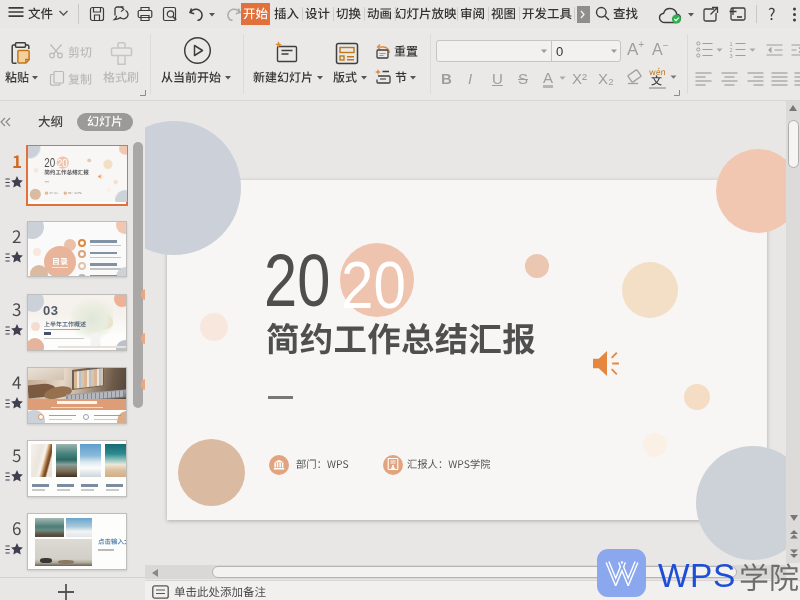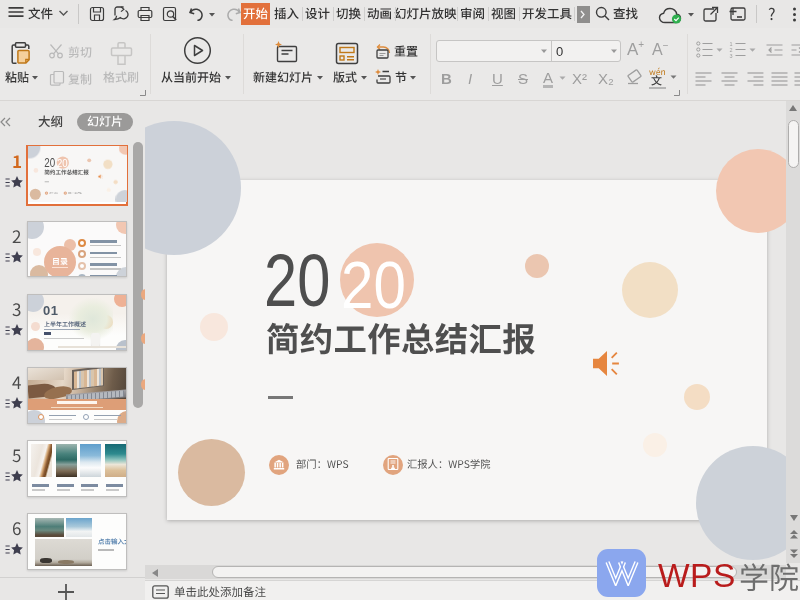--- a/index.html
+++ b/index.html
@@ -523,21 +523,21 @@
 <div class="abs" style="left:0;top:18px;width:98px;height:37px;background:linear-gradient(180deg,rgba(255,255,255,0),#fdfdfc 60%)"></div>
 <div class="abs" style="left:-6px;top:-5px;width:22px;height:22px;border-radius:50%;background:#ccd1d9"></div>
 <div class="abs" style="left:86px;top:-4px;width:16px;height:16px;border-radius:50%;background:#eeb195"></div>
 <div class="abs" style="left:71px;top:20px;width:14px;height:14px;border-radius:50%;background:#eed5b2"></div>
 <div class="abs" style="left:3px;top:27px;width:9px;height:9px;border-radius:50%;background:#f4dcd0"></div>
 <div class="abs" style="left:-2px;top:43px;width:18px;height:18px;border-radius:50%;background:#e4b49c"></div>
 <div class="abs" style="left:88px;top:45px;width:18px;height:18px;border-radius:50%;background:#b9c1cc"></div>
 <div class="abs" style="left:40px;top:2px;width:45px;height:44px;background:radial-gradient(ellipse at 55% 50%,#dfe7da 0%,#e9edde 40%,rgba(245,241,236,0) 70%)"></div>
 <div class="abs" style="left:63px;top:38px;width:9px;height:14px;background:#f4f3f1;border-radius:2px 2px 4px 4px;box-shadow:0 1px 1px rgba(0,0,0,.12)"></div>
 <div class="abs" style="left:30px;top:51px;width:68px;height:1.5px;background:#e7e1d8"></div>
-<span class="abs" style="left:15px;top:8px;font-size:13px;font-weight:bold;color:#4e5a68;letter-spacing:0.5px">01</span>
+<span class="abs" style="left:15px;top:8px;font-size:13px;font-weight:bold;color:#4e5a68;letter-spacing:0.5px">03</span>
 
 <svg class="" style="position:absolute;left:16px;top:24.6px;overflow:visible" width="44" height="8" viewBox="0 -6.4 44 8">
         <path d="M 2.4 -5V -0.5H 0.3V 0.2H 5.7V -0.5H 3.2V -2.6H 5.3V -3.3H 3.2V -5Z M 6.8 -4.7C 7 -4.3 7.3 -3.7 7.4 -3.4L 8.1 -3.7C 8 -4 7.7 -4.6 7.4 -5ZM 10.5 -5C 10.4 -4.6 10.1 -4 9.9 -3.7L 10.5 -3.4C 10.8 -3.8 11 -4.3 11.3 -4.8ZM 8.6 -5.1V -3.2H 6.6V -2.5H 8.6V -1.8H 6.3V -1.1H 8.6V 0.5H 9.4V -1.1H 11.7V -1.8H 9.4V -2.5H 11.4V -3.2H 9.4V -5.1Z M 12.2 -1.4V -0.8H 15V 0.5H 15.7V -0.8H 17.8V -1.4H 15.7V -2.3H 17.3V -3H 15.7V -3.7H 17.4V -4.4H 14C 14.1 -4.6 14.2 -4.8 14.2 -4.9L 13.5 -5.1C 13.2 -4.3 12.8 -3.6 12.2 -3.1C 12.4 -3 12.7 -2.8 12.8 -2.6C 13.1 -2.9 13.4 -3.3 13.7 -3.7H 15V -3H 13.2V -1.4ZM 13.9 -1.4V -2.3H 15V -1.4Z M 18.3 -0.6V 0.1H 23.8V -0.6H 21.4V -3.7H 23.4V -4.5H 18.6V -3.7H 20.6V -0.6Z M 27.1 -5C 26.8 -4.2 26.3 -3.3 25.8 -2.8C 26 -2.7 26.2 -2.4 26.4 -2.3C 26.6 -2.6 26.9 -3 27.2 -3.4H 27.4V 0.5H 28.1V -0.8H 29.8V -1.5H 28.1V -2.1H 29.7V -2.8H 28.1V -3.4H 29.8V -4.1H 27.5C 27.6 -4.4 27.7 -4.6 27.8 -4.9ZM 25.5 -5.1C 25.2 -4.2 24.7 -3.4 24.1 -2.8C 24.3 -2.6 24.5 -2.2 24.5 -2.1C 24.7 -2.2 24.8 -2.3 24.9 -2.5V 0.5H 25.6V -3.6C 25.8 -4 26 -4.4 26.2 -4.9Z M 30.8 -5.1V -3.9H 30.2V -3.2H 30.8V -3.2C 30.7 -2.5 30.4 -1.6 30.1 -1.1C 30.2 -1 30.4 -0.7 30.4 -0.5C 30.6 -0.7 30.7 -1 30.8 -1.4V 0.5H 31.4V -2.1C 31.5 -1.9 31.6 -1.6 31.7 -1.4L 32 -2V -1.1C 32 -0.8 31.9 -0.5 31.7 -0.4C 31.8 -0.3 32 -0.1 32.1 0C 32.2 -0.1 32.3 -0.2 33.2 -0.8L 33.3 -0.5L 33.8 -0.7C 33.7 -1.1 33.5 -1.6 33.3 -1.9L 32.8 -1.7C 32.9 -1.6 33 -1.4 33 -1.2L 32.6 -1V -2.1H 33.5V -2.6C 33.6 -2.5 33.7 -2.2 33.7 -2.1C 33.8 -2.1 34 -2.2 34.2 -2.2H 34.4C 34.2 -1.4 33.8 -0.5 33.1 0.2C 33.2 0.3 33.5 0.5 33.6 0.6C 34 0.1 34.3 -0.4 34.5 -0.9V -0.2C 34.5 0.1 34.5 0.2 34.6 0.3C 34.7 0.4 34.9 0.5 35 0.5C 35.1 0.5 35.2 0.5 35.3 0.5C 35.4 0.5 35.5 0.4 35.6 0.4C 35.6 0.3 35.7 0.2 35.7 0.1C 35.8 -0 35.8 -0.4 35.8 -0.7C 35.7 -0.7 35.5 -0.8 35.4 -0.9C 35.4 -0.6 35.4 -0.4 35.4 -0.3C 35.4 -0.2 35.4 -0.2 35.4 -0.1C 35.3 -0.1 35.3 -0.1 35.3 -0.1C 35.2 -0.1 35.2 -0.1 35.2 -0.1C 35.1 -0.1 35.1 -0.1 35.1 -0.1C 35.1 -0.1 35.1 -0.2 35.1 -0.2V -1.9H 34.9L 35 -2.2H 35.8L 35.8 -2.8H 35.1C 35.1 -3.3 35.2 -3.8 35.2 -4.2H 35.7V -4.8H 33.7V -4.2H 34.6C 34.6 -3.8 34.6 -3.3 34.5 -2.8H 34.2L 34.4 -3.9H 33.9C 33.8 -3.6 33.7 -2.9 33.7 -2.8C 33.6 -2.7 33.6 -2.6 33.5 -2.6V -4.8H 32V -2.1C 31.9 -2.3 31.5 -3 31.4 -3.1V -3.2H 31.9V -3.9H 31.4V -5.1ZM 33 -3.2V -2.7H 32.6V -3.2ZM 33 -3.7H 32.6V -4.2H 33Z M 36.3 -4.5C 36.6 -4.2 37 -3.7 37.1 -3.3L 37.7 -3.7C 37.6 -4 37.2 -4.5 36.8 -4.8ZM 39.5 -5V -4H 37.9V -3.3H 39.1C 38.8 -2.6 38.3 -1.8 37.8 -1.3C 38 -1.2 38.2 -1 38.3 -0.8C 38.7 -1.2 39.1 -1.8 39.5 -2.6V -0.5H 40.2V -2.5C 40.6 -2 41 -1.5 41.2 -1.1L 41.8 -1.5C 41.5 -2 40.8 -2.8 40.3 -3.3H 41.7V -4H 41.1L 41.6 -4.3C 41.4 -4.5 41.1 -4.8 40.9 -5.1L 40.4 -4.7C 40.5 -4.5 40.8 -4.2 40.9 -4H 40.2V -5ZM 37.7 -2.9H 36.2V -2.3H 37V -0.7C 36.7 -0.6 36.4 -0.4 36.1 -0.1L 36.6 0.5C 36.9 0.1 37.2 -0.2 37.4 -0.2C 37.5 -0.2 37.7 -0 38 0.1C 38.5 0.3 39 0.4 39.7 0.4C 40.3 0.4 41.2 0.4 41.6 0.3C 41.7 0.1 41.8 -0.2 41.8 -0.4C 41.3 -0.3 40.3 -0.3 39.7 -0.3C 39.1 -0.3 38.5 -0.3 38.1 -0.5C 37.9 -0.6 37.8 -0.7 37.7 -0.7Z" fill="#55637a"></path>
       </svg>
 <div class="abs" style="left:16px;top:33.5px;width:36px;height:1.2px;background:#9aa5b5"></div>
 <div class="abs" style="left:16px;top:37px;width:7px;height:2.6px;background:#45506b"></div>
 <div class="abs" style="left:16px;top:43px;width:40px;height:1px;background:#c9c9c9"></div>
 </div>
 <div class="abs" style="left:28px;top:368px;width:98px;height:55px;overflow:hidden;background:#fdfdfc">
 
@@ -681,16 +681,16 @@
 <svg class="abs" style="left:604px;top:561px" width="36" height="25" viewBox="0 0 34 25">
       <g fill="none" stroke="#fff" stroke-width="4.4">
         <path d="M2.5 1l8.2 20L19 1"></path>
         <path d="M15 1l8.2 20L31.5 1"></path>
       </g>
       <g fill="none" stroke="#8ba7ee" stroke-width="1.6">
         <path d="M2.5 1l8.2 20L19 1"></path>
         <path d="M15 1l8.2 20L31.5 1"></path>
       </g>
     </svg>
-<span class="abs" style="left:658px;top:556.7px;font-size:33.5px;color:#b91c1c;letter-spacing:0.5px">WPS</span>
+<span class="abs" style="left:658px;top:556.7px;font-size:33.5px;color:#1d4ed8;letter-spacing:0.5px">WPS</span>
 <svg class="" style="position:absolute;left:739px;top:556.7px;overflow:visible" width="62" height="42" viewBox="0 -31.8 62 42">
       <path d="M 13.8 -10.4V -8.2H 1.8V -6.1H 13.8V -0.4C 13.8 0 13.7 0.1 13 0.2C 12.4 0.2 10.4 0.2 8.1 0.2C 8.5 0.8 8.9 1.7 9.1 2.3C 11.8 2.3 13.5 2.3 14.6 1.9C 15.7 1.6 16.1 1 16.1 -0.4V -6.1H 28.3V -8.2H 16.1V -9.4C 18.8 -10.6 21.6 -12.3 23.5 -14.1L 22.1 -15.2L 21.6 -15.1H 6.8V -13.1H 19.1C 17.5 -12.1 15.6 -11 13.8 -10.4ZM 12.7 -24.7C 13.6 -23.3 14.6 -21.5 15 -20.2H 8.4L 9.5 -20.8C 9 -22 7.8 -23.6 6.6 -24.9L 4.8 -24.1C 5.7 -22.9 6.8 -21.4 7.4 -20.2H 2.4V -14.2H 4.6V -18.2H 25.6V -14.2H 27.8V -20.2H 22.9C 23.9 -21.4 24.9 -22.9 25.8 -24.2L 23.6 -25C 22.9 -23.6 21.6 -21.6 20.5 -20.2H 15.6L 17.2 -20.8C 16.8 -22.1 15.7 -24 14.7 -25.5Z M 44 -16.1V -14.1H 56V -16.1ZM 41.6 -10.7V -8.7H 45.8C 45.4 -4 44.2 -1.1 39 0.6C 39.5 1 40.1 1.8 40.4 2.4C 46 0.4 47.5 -3.2 48 -8.7H 51.2V -0.8C 51.2 1.4 51.7 2 53.8 2C 54.2 2 56 2 56.5 2C 58.3 2 58.8 1 59 -2.9C 58.4 -3 57.5 -3.4 57.1 -3.8C 57 -0.4 56.9 0.1 56.2 0.1C 55.8 0.1 54.4 0.1 54.1 0.1C 53.4 0.1 53.3 -0.1 53.3 -0.8V -8.7H 58.6V -10.7ZM 47.6 -24.8C 48.2 -23.8 48.8 -22.5 49.2 -21.5H 41.5V -16.2H 43.6V -19.5H 56.3V -16.2H 58.5V -21.5H 51L 51.6 -21.7C 51.2 -22.7 50.4 -24.3 49.6 -25.4ZM 32.4 -24V 2.3H 34.4V -21.9H 38.4C 37.7 -19.9 36.8 -17.3 36 -15.1C 38.1 -12.8 38.7 -10.7 38.7 -9C 38.7 -8.1 38.5 -7.3 38 -6.9C 37.8 -6.8 37.5 -6.7 37.1 -6.7C 36.6 -6.6 36.1 -6.7 35.4 -6.7C 35.7 -6.1 35.9 -5.2 35.9 -4.7C 36.6 -4.7 37.4 -4.7 38 -4.8C 38.6 -4.8 39.1 -5 39.5 -5.3C 40.4 -5.9 40.7 -7.2 40.7 -8.8C 40.7 -10.7 40.2 -12.9 38 -15.4C 39 -17.8 40.1 -20.7 41 -23.2L 39.5 -24.1L 39.2 -24Z" fill="#6e6e6e"></path>
     </svg>
 </div>
 </body></html>

